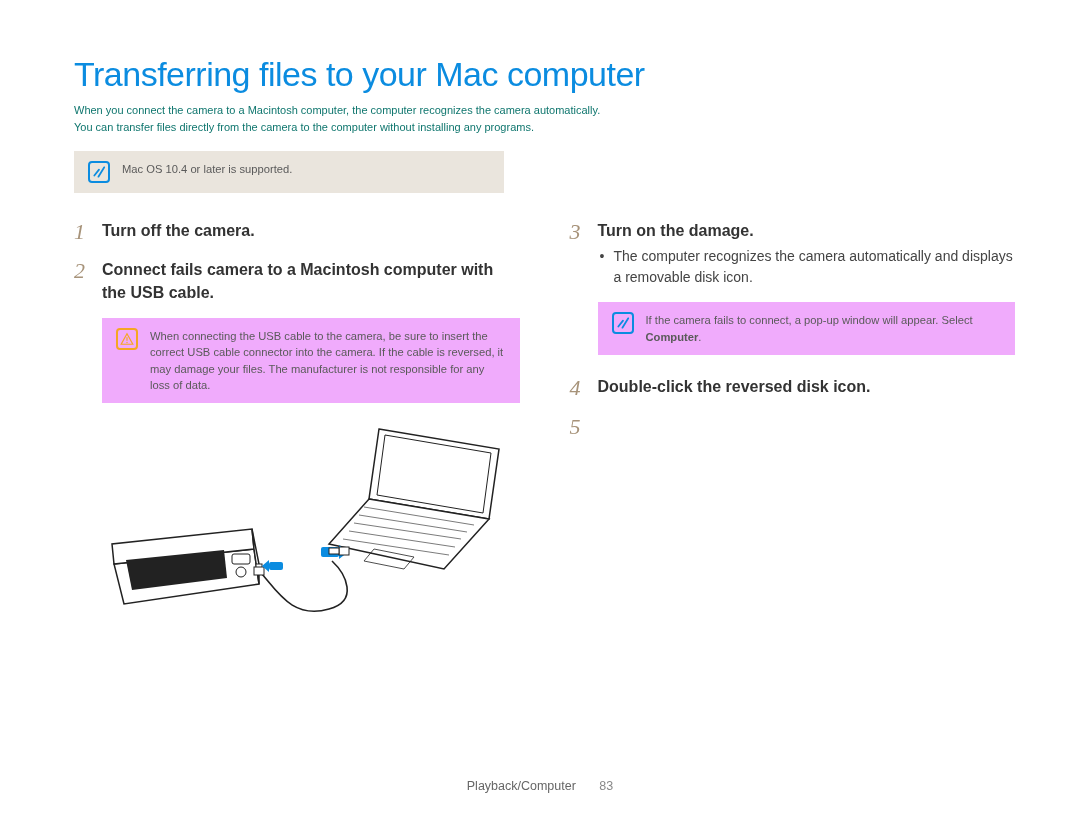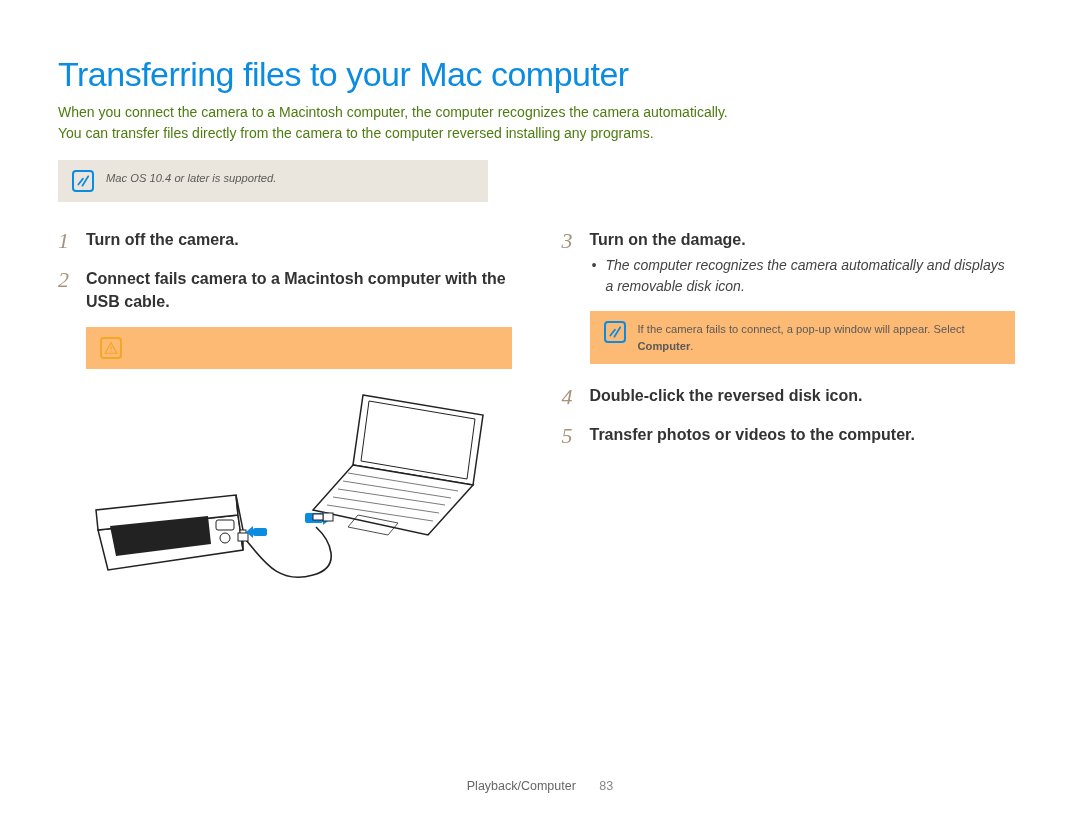--- a/index.html
+++ b/index.html
@@ -1,65 +1,64 @@
 <!DOCTYPE html>
 <html><head>
   <meta charset="utf-8">
   <style>
     * { box-sizing: border-box; margin: 0; padding: 0; }
     html, body { width: 1080px; height: 815px; background: #fff; font-family: Arial, Helvetica, sans-serif; color: #333; }
-    .page { padding: 55px 65px 0 58px; position: relative; width: 1080px; height: 815px; }
+    .page { padding: 55px 65px 0 74px; position: relative; width: 1080px; height: 815px; }
     .title { font-size: 34px; color: #0b8ce0; font-weight: 400; letter-spacing: -0.5px; margin-bottom: 8px; }
-    .intro { font-size: 14px; line-height: 1.5; color: #4d7c0f; margin-bottom: 16px; }
+    .intro { font-size: 11px; line-height: 1.5; color: #0f766e; margin-bottom: 16px; }
     .note-box {
       display: flex; align-items: flex-start; gap: 12px;
       background: #eae5dd; padding: 10px 14px; width: 430px;
       margin-bottom: 26px;
-      font-style: italic;
     }
     .note-icon {
       width: 22px; height: 22px; border: 2px solid #0b8ce0; border-radius: 4px;
       display: flex; align-items: center; justify-content: center; flex: 0 0 22px;
     }
     .note-icon svg { width: 14px; height: 14px; }
     .warn-icon {
       width: 22px; height: 22px; border: 2px solid #f5a623; border-radius: 4px;
       display: flex; align-items: center; justify-content: center; flex: 0 0 22px;
     }
     .warn-icon svg { width: 14px; height: 14px; }
     .note-text { font-size: 11.2px; color: #5a5a5a; line-height: 1.45; }
     .cols { display: flex; gap: 50px; }
     .col { flex: 1; }
     .step { display: flex; gap: 10px; margin-bottom: 14px; }
     .step-num {
       font-family: Georgia, 'Times New Roman', serif;
       font-style: italic; font-size: 22px; color: #a7937a; line-height: 1.15; min-width: 18px;
     }
     .step-text { font-size: 16px; color: #333; line-height: 1.4; padding-top: 1px; font-weight: bold; }
-    .bullet-list { list-style: none; padding-left: 2px; margin-top: 4px; font-style: italic; }
+    .bullet-list { list-style: none; padding-left: 2px; margin-top: 4px; }
     .bullet-list li { font-size: 14px; color: #444; line-height: 1.5; position: relative; padding-left: 14px; }
     .bullet-list li::before { content: "•"; position: absolute; left: 0; top: 0; }
     .warn-box {
       display: flex; align-items: flex-start; gap: 12px;
-      background: #fdba74; padding: 10px 14px; margin-left: 28px; margin-top: 8px; margin-bottom: 16px;
+      background: #f0abfc; padding: 10px 14px; margin-left: 28px; margin-top: 8px; margin-bottom: 16px;
     }
     .illustration { margin-top: 10px; margin-left: 20px; }
     .footer { position: absolute; bottom: 22px; left: 0; width: 1080px; text-align: center; font-size: 12.5px; color: #666; }
     .footer .sec { color: #666; }
     .footer .pn { color: #888; margin-left: 20px; }
   </style>
 </head>
 <body>
 <div class="page">
 
 <h1 class="title">Transferring files to your Mac computer</h1>
 
 <div class="intro">
   <div>When you connect the camera to a Macintosh computer, the computer recognizes the camera automatically.</div>
-  <div>You can transfer files directly from the camera to the computer reversed installing any programs.</div>
+  <div>You can transfer files directly from the camera to the computer without installing any programs.</div>
 </div>
 
 <div class="note-box">
   <div class="note-icon">
     <svg viewBox="0 0 24 24">
           <path fill="none" stroke="#0b8ce0" stroke-width="3" stroke-linecap="round" d="M4 18 L12 8 M11 20 L21 4"></path>
         </svg>
   </div>
   <div class="note-text">Mac OS 10.4 or later is supported.</div>
 </div>
@@ -79,20 +78,21 @@
     </div>
 
     <div class="warn-box">
       <div class="warn-icon">
         <svg viewBox="0 0 24 24">
               <path fill="none" stroke="#f5a623" stroke-width="2" d="M12 3 L22 21 L2 21 Z"></path>
               <line x1="12" y1="9" x2="12" y2="15" stroke="#f5a623" stroke-width="2"></line>
               <circle cx="12" cy="18" r="1.2" fill="#f5a623"></circle>
             </svg>
       </div>
+      <div class="note-text">When connecting the USB cable to the camera, be sure to insert the correct USB cable connector into the camera. If the cable is reversed, it may damage your files. The manufacturer is not responsible for any loss of data.</div>
     </div>
 
     <div class="illustration">
       <svg width="420" height="220" viewBox="0 0 420 220">
 
         <g transform="translate(10,95)">
 
           <polygon points="10,50 150,35 155,70 20,90" fill="#fff" stroke="#222" stroke-width="1.5"></polygon>
           <polygon points="10,50 150,35 148,15 8,30" fill="#fff" stroke="#222" stroke-width="1.5"></polygon>
           <polygon points="150,35 148,15 155,50 155,70" fill="#fff" stroke="#222" stroke-width="1.5"></polygon>
@@ -167,21 +167,20 @@
       </div>
     </div>
 
     <div class="step">
       <div class="step-num">4</div>
       <div class="step-text">Double-click the reversed disk icon.</div>
     </div>
 
     <div class="step">
       <div class="step-num">5</div>
-      <div class="step-text">Transfer photos or videos to the computer.</div>
     </div>
 
   </div>
 </div>
 
 <div class="footer">
   <span class="sec">Playback/Computer</span>
   <span class="pn">83</span>
 </div>
 

